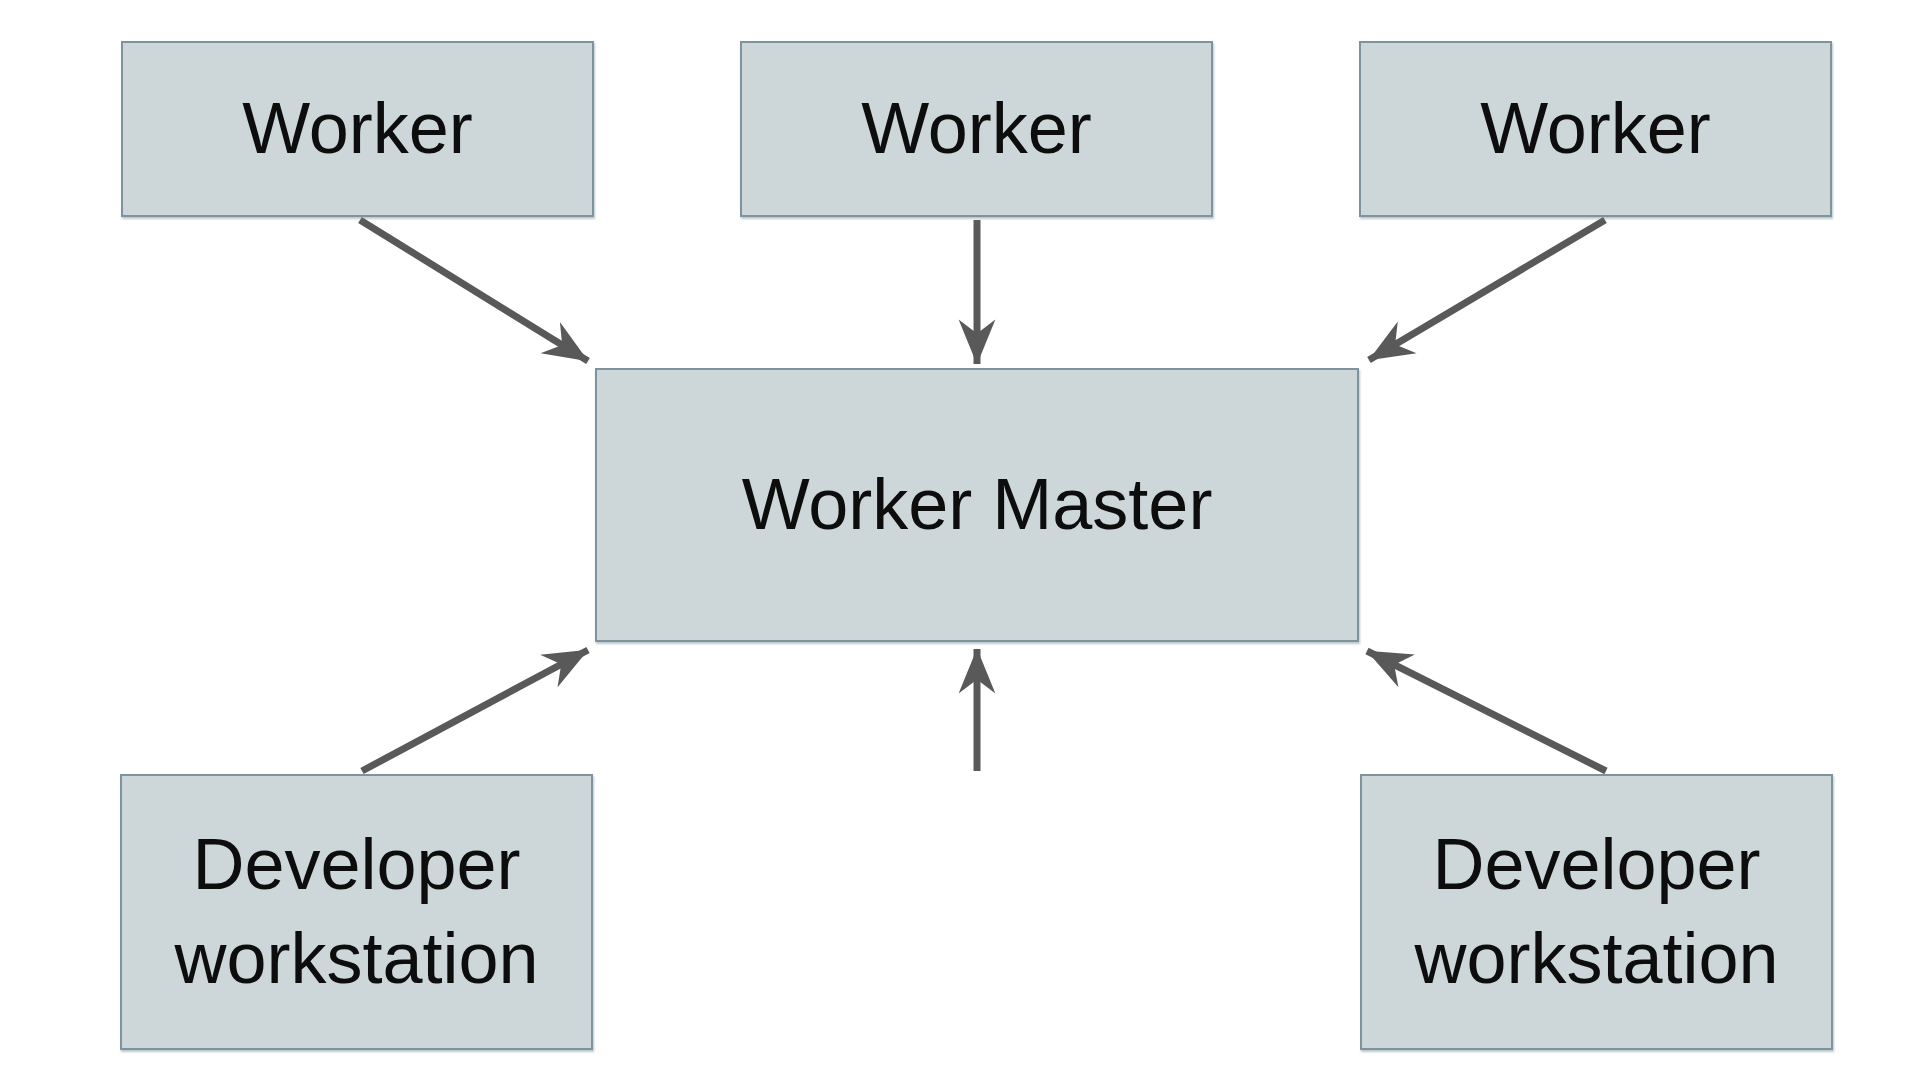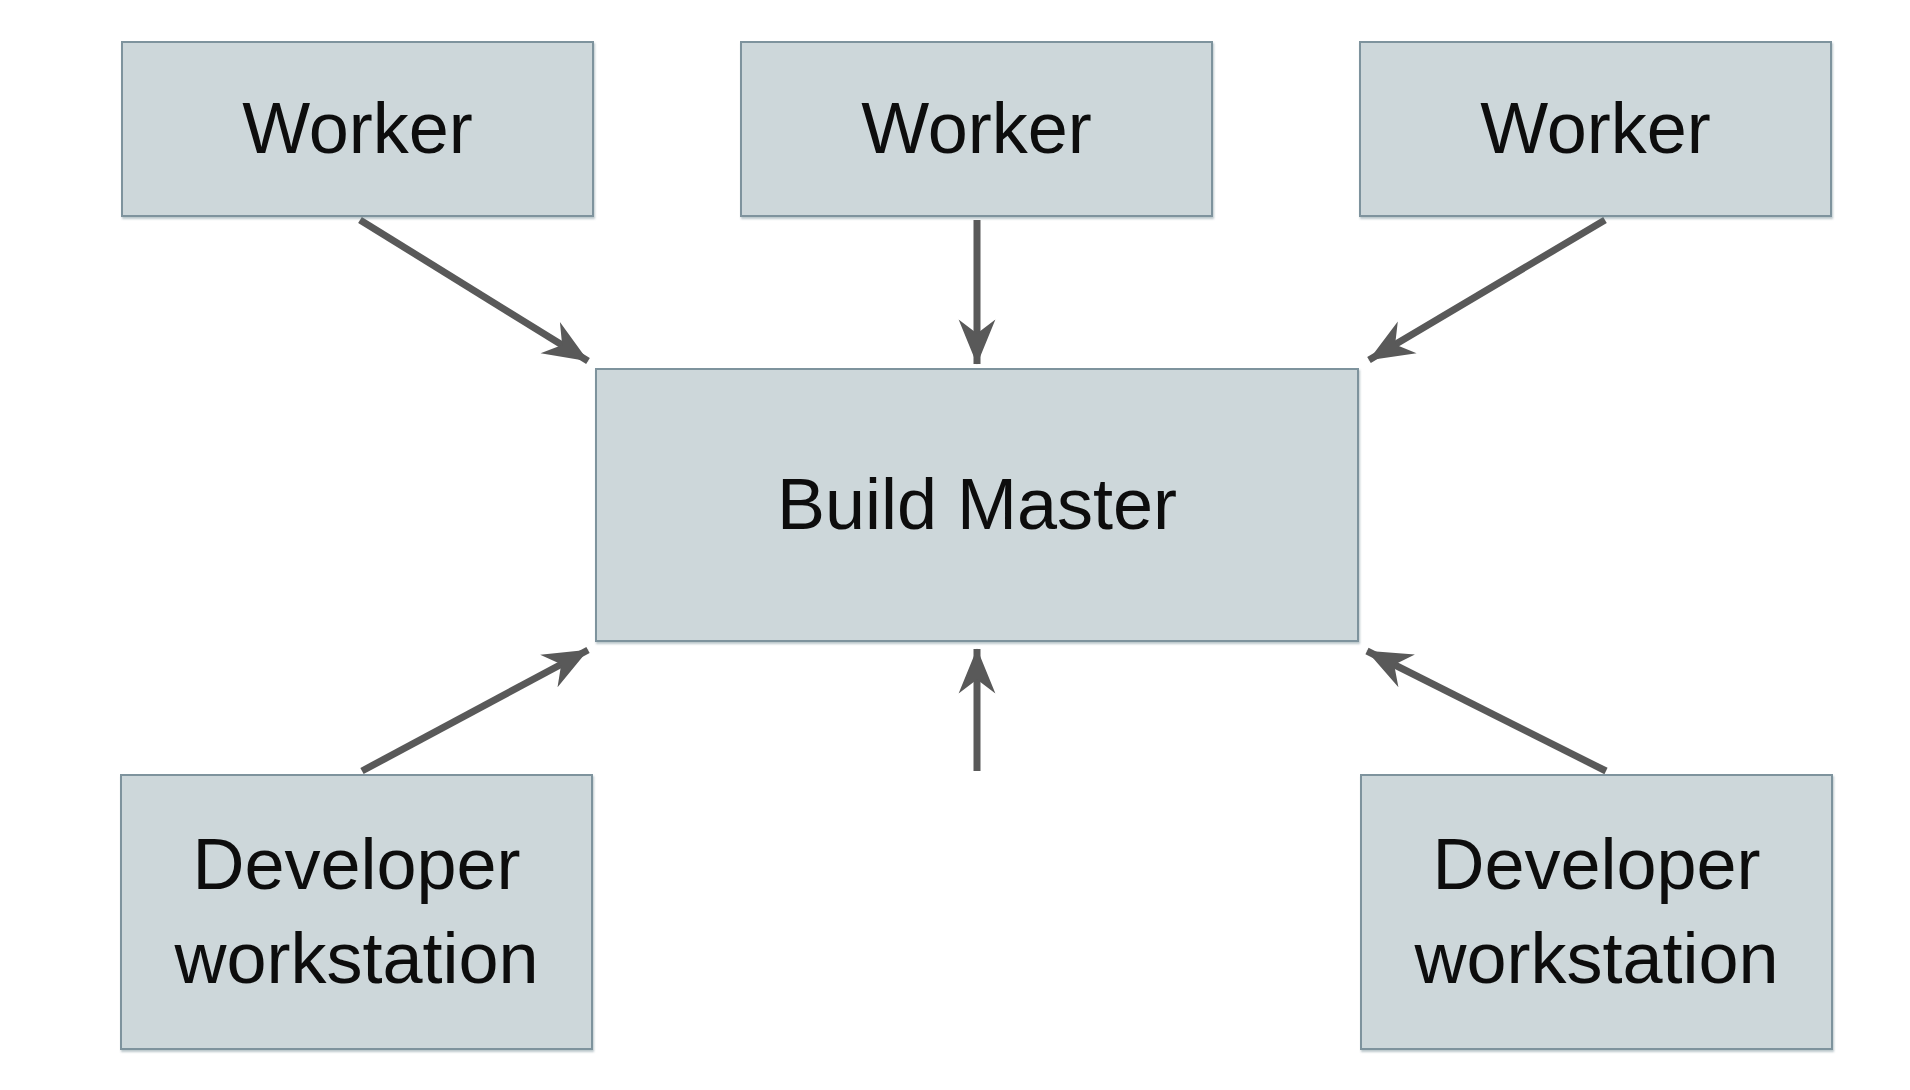--- a/index.html
+++ b/index.html
@@ -71,21 +71,21 @@
 
   <div class="node" style="left: 740px; top: 41px; width: 473px; height: 176px;">
     <span class="node-label">Worker</span>
   </div>
 
   <div class="node" style="left: 1359px; top: 41px; width: 473px; height: 176px;">
     <span class="node-label">Worker</span>
   </div>
 
   <div class="node" style="left: 595px; top: 368px; width: 764px; height: 274px;">
-    <span class="node-label">Build Master</span>
+    <span class="node-label">Worker Master</span>
   </div>
 
   <div class="node" style="left: 120px; top: 774px; width: 473px; height: 276px;">
     <span class="node-label">Developer workstation</span>
   </div>
 
 
   <div class="node" style="left: 1360px; top: 774px; width: 473px; height: 276px;">
     <span class="node-label">Developer workstation</span>
   </div>

